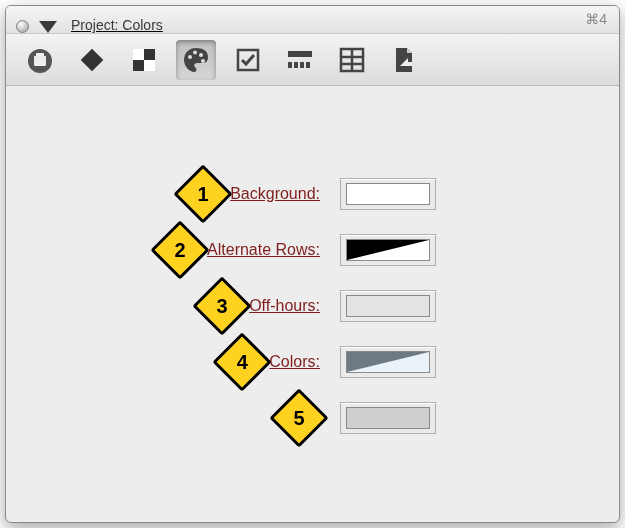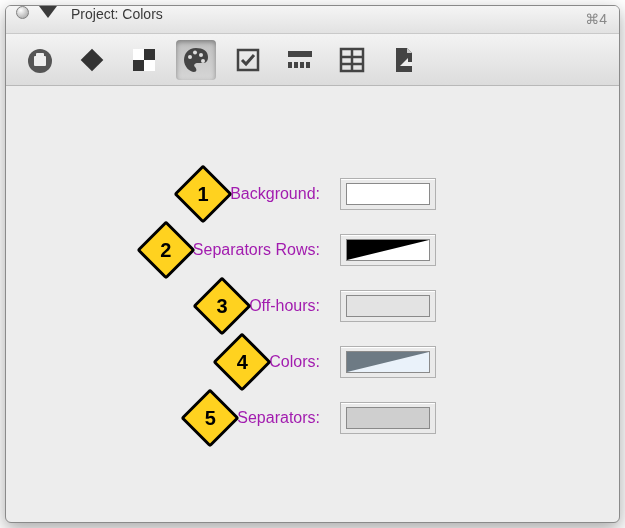--- a/index.html
+++ b/index.html
@@ -18,24 +18,25 @@
     background: #ededed;
     border: 1px solid #8a8a8a;
     border-radius: 6px;
     box-shadow: 0 6px 18px rgba(0,0,0,0.35);
     position: relative;
     overflow: hidden;
   }
   .titlebar {
     height: 28px;
     display: flex;
-    align-items: flex-start;
+    align-items: flex-end;
     padding: 0 10px;
     background: linear-gradient(#f5f5f5, #e2e2e2);
     border-bottom: 1px solid #c9c9c9;
+    text-decoration: underline;
   }
   .close-dot {
     width: 13px; height: 13px;
     border-radius: 50%;
     background: radial-gradient(circle at 35% 30%, #fff, #c7c7c7 55%, #9a9a9a);
     border: 1px solid #7f7f7f;
     margin-right: 10px;
   }
   .disclose {
     width: 0; height: 0;
@@ -97,21 +98,21 @@
     background: #ffd21f;
     border: 3px solid #000;
     border-radius: 3px;
   }
   .marker .num {
     position: absolute; inset: 0;
     display: flex; align-items: center; justify-content: center;
     font-weight: bold; font-size: 20px; color: #000;
   }
   .labeltext {
-    color: #a21caf; font-size: 16px;
+    color: #7f1d1d; font-size: 16px; text-decoration: underline;
   }
   .swatch-outer {
     margin-left: 14px;
     width: 96px; height: 32px;
     border: 1px solid #b0b0b0;
     background: #eaeaea;
     display: flex; align-items: center; justify-content: center;
     box-shadow: inset 0 1px 0 #fff;
   }
   .swatch {
@@ -224,21 +225,21 @@
         <div class="swatch sw-white"></div>
       </div>
     </div>
 
     <div class="row">
       <div class="labelwrap">
         <div class="marker">
           <div class="diamond"></div>
           <div class="num">2</div>
         </div>
-        <span class="labeltext">Separators Rows:</span>
+        <span class="labeltext">Alternate Rows:</span>
       </div>
       <div class="swatch-outer">
         <div class="swatch sw-split-bw"></div>
       </div>
     </div>
 
     <div class="row">
       <div class="labelwrap">
         <div class="marker">
           <div class="diamond"></div>
@@ -263,21 +264,20 @@
         <div class="swatch sw-split-blue"></div>
       </div>
     </div>
 
     <div class="row">
       <div class="labelwrap">
         <div class="marker">
           <div class="diamond"></div>
           <div class="num">5</div>
         </div>
-        <span class="labeltext">Separators:</span>
       </div>
       <div class="swatch-outer">
         <div class="swatch sw-gray"></div>
       </div>
     </div>
 
   </div>
 </div>
 
 </body></html>

